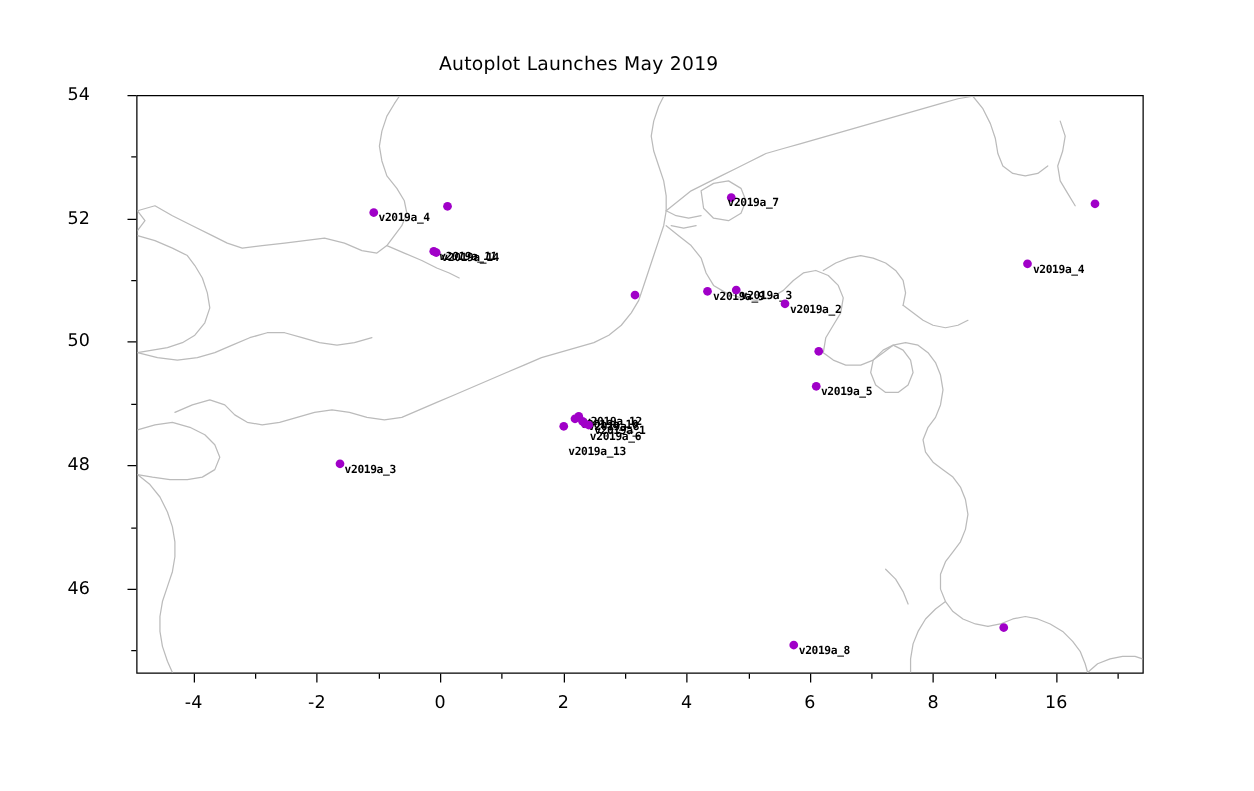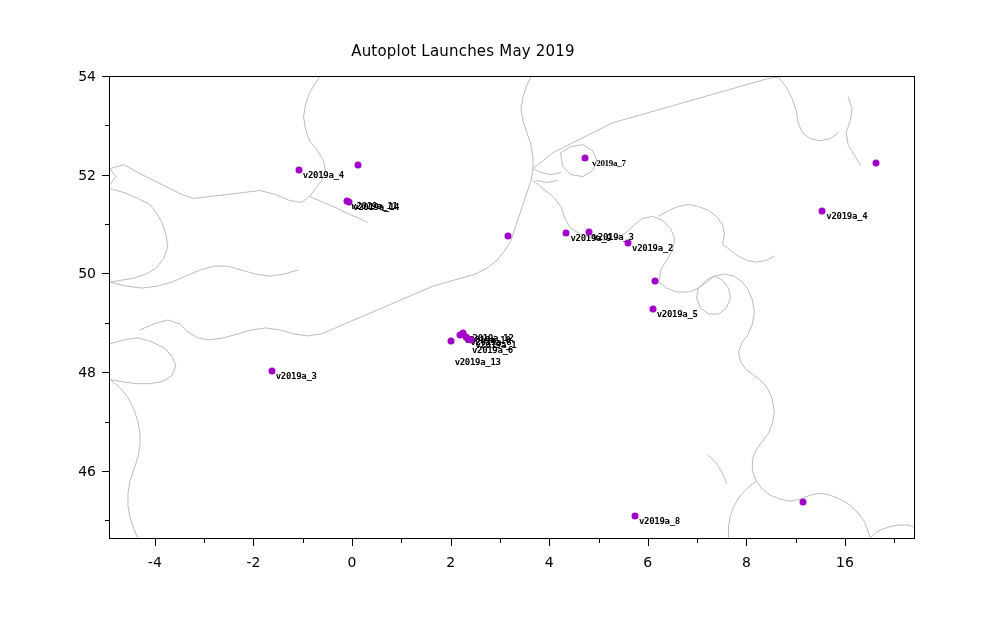--- a/index.html
+++ b/index.html
@@ -22,21 +22,21 @@
        font-family:"DejaVu Sans Mono",monospace;font-weight:bold;
        letter-spacing:-.3px;transform:translate(2px,-1px);}
 
   .tick{position:absolute;background:#000;}
   .tick.x{width:1px;height:7px;}
   .tick.x.minor{height:4px;}
   .tick.y{height:1px;width:7px;}
   .tick.y.minor{width:4px;}
   .tlab{position:absolute;font-size:14px;color:#000;}
   .tlab.x{transform:translateX(-50%);top:554px;}
-  .tlab.y{transform:translateY(-50%);text-align:right;}
+  .tlab.y{transform:translateY(-50%);text-align:left;}
 </style>
 </head>
 <body>
 
 <div id="plot-title">Autoplot Launches May 2019</div>
 
 <div id="plot-frame">
   <div id="map-layer">
     <svg viewBox="0 0 806 463" preserveAspectRatio="none" aria-hidden="true">
       <g fill="none" stroke="#bbbbbb" stroke-width="1" stroke-linejoin="round" stroke-linecap="round">
@@ -114,21 +114,21 @@
       <div class="pt" style="left: 188.806px; top: 92.7974px; background: rgb(160, 0, 200);"></div>
       <div class="lbl" style="left: 190.806px; top: 93.7974px;">v2019a_4</div>
       <div class="pt" style="left: 247.962px; top: 87.8614px; background: rgb(160, 0, 200);"></div>
       <div class="pt" style="left: 237.117px; top: 124.388px; background: rgb(160, 0, 200);"></div>
       <div class="lbl" style="left: 239.117px; top: 125.388px; font-style: italic;">v2019a_11</div>
       <div class="pt" style="left: 239.089px; top: 124.882px; background: rgb(160, 0, 200);"></div>
       <div class="lbl" style="left: 241.089px; top: 125.882px;">v2019a_14</div>
       <div class="pt" style="left: 161.693px; top: 293.694px; background: rgb(160, 0, 200);"></div>
       <div class="lbl" style="left: 163.693px; top: 294.694px;">v2019a_3</div>
       <div class="pt" style="left: 474.727px; top: 81.4446px; background: rgb(160, 0, 200);"></div>
-      <div class="lbl" style="left: 480px; top: 82.4446px; font-family: Liberation Serif, serif;">v2019a_7</div>
+      <div class="lbl" style="left: 470px; top: 82.4446px;">v2019a_7</div>
       <div class="pt" style="left: 398.317px; top: 158.94px; background: rgb(160, 0, 200);"></div>
       <div class="pt" style="left: 456.487px; top: 156.472px; background: rgb(160, 0, 200);"></div>
       <div class="lbl" style="left: 458.487px; top: 157.472px;">v2019a_9</div>
       <div class="pt" style="left: 478.67px; top: 154.991px; background: rgb(160, 0, 200);"></div>
       <div class="lbl" style="left: 480.67px; top: 155.991px;">v2019a_3</div>
       <div class="pt" style="left: 518.108px; top: 165.851px; background: rgb(160, 0, 200);"></div>
       <div class="lbl" style="left: 520.108px; top: 166.851px;">v2019a_2</div>
       <div class="pt" style="left: 545.221px; top: 204.352px; background: rgb(160, 0, 200);"></div>
       <div class="pt" style="left: 542.756px; top: 231.5px; background: rgb(160, 0, 200);"></div>
       <div class="lbl" style="left: 544.756px; top: 232.5px;">v2019a_5</div>

